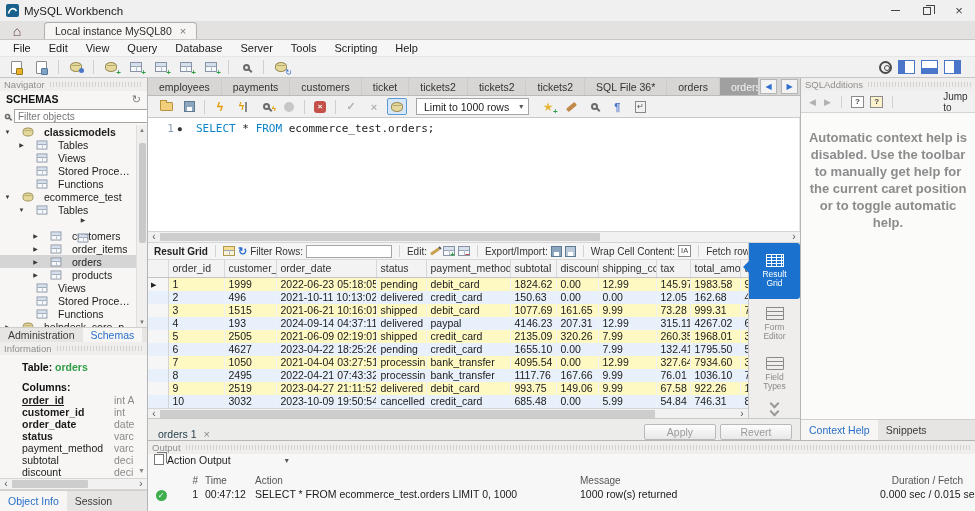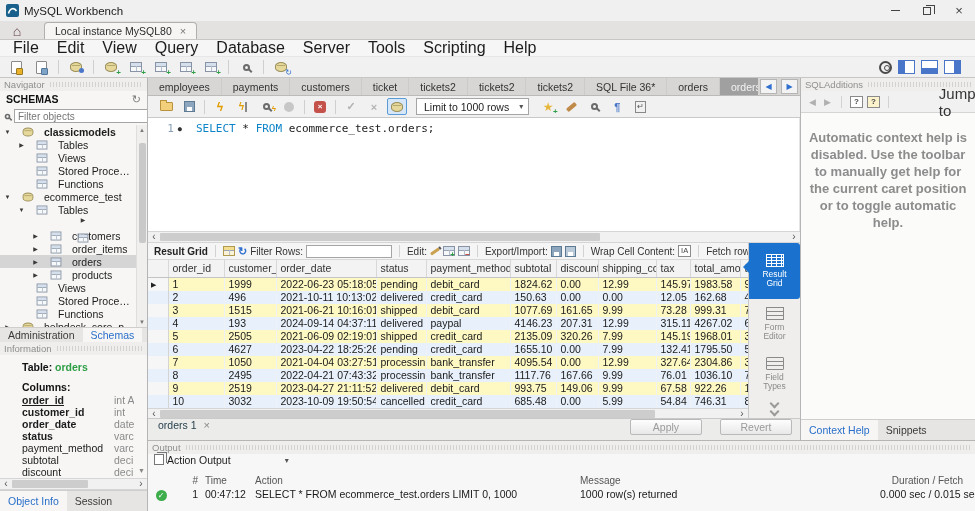--- a/index.html
+++ b/index.html
@@ -19,21 +19,21 @@
 
 
 .connstrip{grid-column:1/4;background:#e4e2e0;display:flex;align-items:flex-end;padding-left:4px;border-bottom:1px solid #c9c7c5;}
 .home-btn{width:26px;height:17px;display:flex;align-items:center;justify-content:center;}
 .home-ic{color:#5e3a46;font-size:14px;line-height:14px;}
 .conn-tab{height:17px;margin-left:14px;padding:0 10px;background:#f6f5f4;border:1px solid #b2b0ae;border-bottom:none;border-radius:4px 4px 0 0;display:flex;align-items:center;gap:8px;font-size:10.5px;color:#2b2b2b;}
 .tab-x{color:#777;font-size:11px;cursor:default;}
 
 
 .menubar{grid-column:1/4;background:#f6f6f6;display:flex;align-items:center;padding-left:4px;border-bottom:1px solid #e6e6e6;}
-.menu-item{padding:0 9px;font-size:16px;color:#1c1c1c;}
+.menu-item{padding:0 9px;font-size:11px;color:#1c1c1c;}
 
 
 .toolbar{grid-column:1/4;background:#f1f1f1;border-bottom:1px solid #c6c6c6;display:flex;align-items:center;padding:0 6px;gap:5px;}
 .ti{width:20px;height:17px;display:inline-flex;align-items:center;justify-content:center;position:relative;}
 .ti.sm{width:17px;height:14px;}
 .tsep{width:1px;height:14px;background:#cfcfcf;margin:0 2px;}
 .vsep{width:1px;height:12px;background:#d2d2d2;margin:0 4px;flex:none;}
 .mini-doc{width:11px;height:13px;background:#fdfdfd;border:1px solid #8a8a8a;border-radius:1px;position:relative;}
 .mini-doc::after{content:"";position:absolute;right:-2px;bottom:-2px;width:5px;height:5px;background:#e9b22a;border:1px solid #9a7a20;border-radius:1px;}
 .mini-doc.fold::after{background:#7fa3c6;border-color:#53789c;}
@@ -158,33 +158,33 @@
 .side-btn{height:50px;display:flex;flex-direction:column;align-items:center;justify-content:center;gap:3px;font-size:8.5px;color:#8a8a8a;text-align:center;position:relative;}
 .side-btn.active{background:#1b72ce;color:#fff;border-radius:0 3px 3px 0;height:56px;}
 .side-btn.active::before{content:"";position:absolute;left:-6px;top:18px;border:6px solid transparent;border-right-color:#1b72ce;border-left:none;}
 .sb-lb{white-space:pre-line;line-height:9px;}
 .sb-ic{width:18px;height:13px;border:1px solid currentColor;position:relative;}
 .sb-grid{background:repeating-linear-gradient(0deg,transparent 0 2px,currentColor 2px 3px),repeating-linear-gradient(90deg,transparent 0 4px,currentColor 4px 5px);}
 .sb-form{background:repeating-linear-gradient(0deg,transparent 0 3px,currentColor 3px 4px);}
 .sb-types{background:repeating-linear-gradient(0deg,transparent 0 3px,currentColor 3px 4px);border-radius:1px;}
 .side-chev{margin-top:auto;display:flex;flex-direction:column;align-items:center;padding-bottom:3px;gap:1px;}
 .chev{width:7px;height:7px;border-right:2px solid #9a9a9a;border-bottom:2px solid #9a9a9a;transform:rotate(45deg);}
-.res-tabbar{height:22px;flex:none;background:#ececea;border-top:1px solid #c9c9c9;display:flex;align-items:flex-start;padding:0 8px 0 6px;gap:18px;}
+.res-tabbar{height:22px;flex:none;background:#ececea;border-top:1px solid #c9c9c9;display:flex;align-items:flex-end;padding:0 8px 0 6px;gap:4px;}
 .res-tab{display:flex;align-items:center;gap:7px;font-size:10.5px;color:#29424e;padding:0 4px;}
 .etab-x2{color:#888;font-size:11px;}
 .rspacer{flex:1;}
 .btn{width:72px;height:16px;background:linear-gradient(#fdfdfd,#e8e8e8);border:1px solid #b9b9b9;border-radius:2px;color:#9b9b9b;font-size:10.5px;font-family:"Liberation Sans",sans-serif;}
 
 
 .right-panel{grid-row:5;grid-column:3;display:flex;flex-direction:column;background:#fbfbfa;border-left:1px solid #b5b5b5;overflow:hidden;}
 .sa-toolbar{height:22px;flex:none;background:#f1f1f1;border-bottom:1px solid #d5d5d5;display:flex;align-items:center;padding-left:6px;gap:4px;}
 .nav-ar{color:#b0b0b0;font-size:9px;padding:0 2px;}
 .helpbook{width:13px;height:12px;border:1px solid #8a8a8a;background:#fff;font-size:8px;color:#444;display:flex;align-items:center;justify-content:center;font-weight:bold;}
 .helpbook.y{background:#fcf2cc;}
-.jump{font-size:15px;color:#333;margin-left:42px;}
+.jump{font-size:10px;color:#333;margin-left:42px;}
 .help-text{flex:1;padding:16px 6px 0;font-weight:bold;font-size:13px;line-height:17px;color:#8c8c8c;text-align:center;overflow:hidden;}
 .right-panel .mini-tabs{margin-top:auto;}
 
 
 .output-panel{grid-row:6;grid-column:2/4;background:#f7f7f7;border-top:1px solid #b5b5b5;display:flex;flex-direction:column;overflow:hidden;}
 .action-row{height:20px;flex:none;display:flex;align-items:flex-start;padding-left:6px;gap:3px;}
 .copy-ic{width:10px;height:11px;border:1px solid #777;background:#fff;position:relative;}
 .copy-ic::before{content:"";position:absolute;left:2px;top:-3px;width:9px;height:10px;border:1px solid #777;border-bottom:none;border-left:none;background:transparent;}
 .action-dd{display:flex;align-items:center;gap:54px;font-size:10.5px;color:#1c1c1c;}
 .output-cols{height:13px;flex:none;display:flex;align-items:center;font-size:10px;color:#555;}
@@ -677,21 +677,21 @@
               <tr>
                 <td class="marker"></td>
                 <td class="c0">5</td>
                 <td class="c1">2505</td>
                 <td class="c2">2021-06-09 02:19:01</td>
                 <td class="c3">shipped</td>
                 <td class="c4">credit_card</td>
                 <td class="c5">2135.09</td>
                 <td class="c6">320.26</td>
                 <td class="c7">7.99</td>
-                <td class="c8">145.19</td>
+                <td class="c8">260.35</td>
                 <td class="c9">1968.01</td>
                 <td class="c10">3</td>
               </tr>
               <tr class="alt">
                 <td class="marker"></td>
                 <td class="c0">6</td>
                 <td class="c1">4627</td>
                 <td class="c2">2023-04-22 18:25:26</td>
                 <td class="c3">pending</td>
                 <td class="c4">credit_card</td>
@@ -706,21 +706,21 @@
                 <td class="marker"></td>
                 <td class="c0">7</td>
                 <td class="c1">1050</td>
                 <td class="c2">2021-04-04 03:27:51</td>
                 <td class="c3">processing</td>
                 <td class="c4">bank_transfer</td>
                 <td class="c5">4095.54</td>
                 <td class="c6">0.00</td>
                 <td class="c7">12.99</td>
                 <td class="c8">327.64</td>
-                <td class="c9">2304.86</td>
+                <td class="c9">7934.60</td>
                 <td class="c10">3</td>
               </tr>
               <tr class="alt">
                 <td class="marker"></td>
                 <td class="c0">8</td>
                 <td class="c1">2495</td>
                 <td class="c2">2022-04-21 07:43:32</td>
                 <td class="c3">processing</td>
                 <td class="c4">bank_transfer</td>
                 <td class="c5">1117.76</td>

